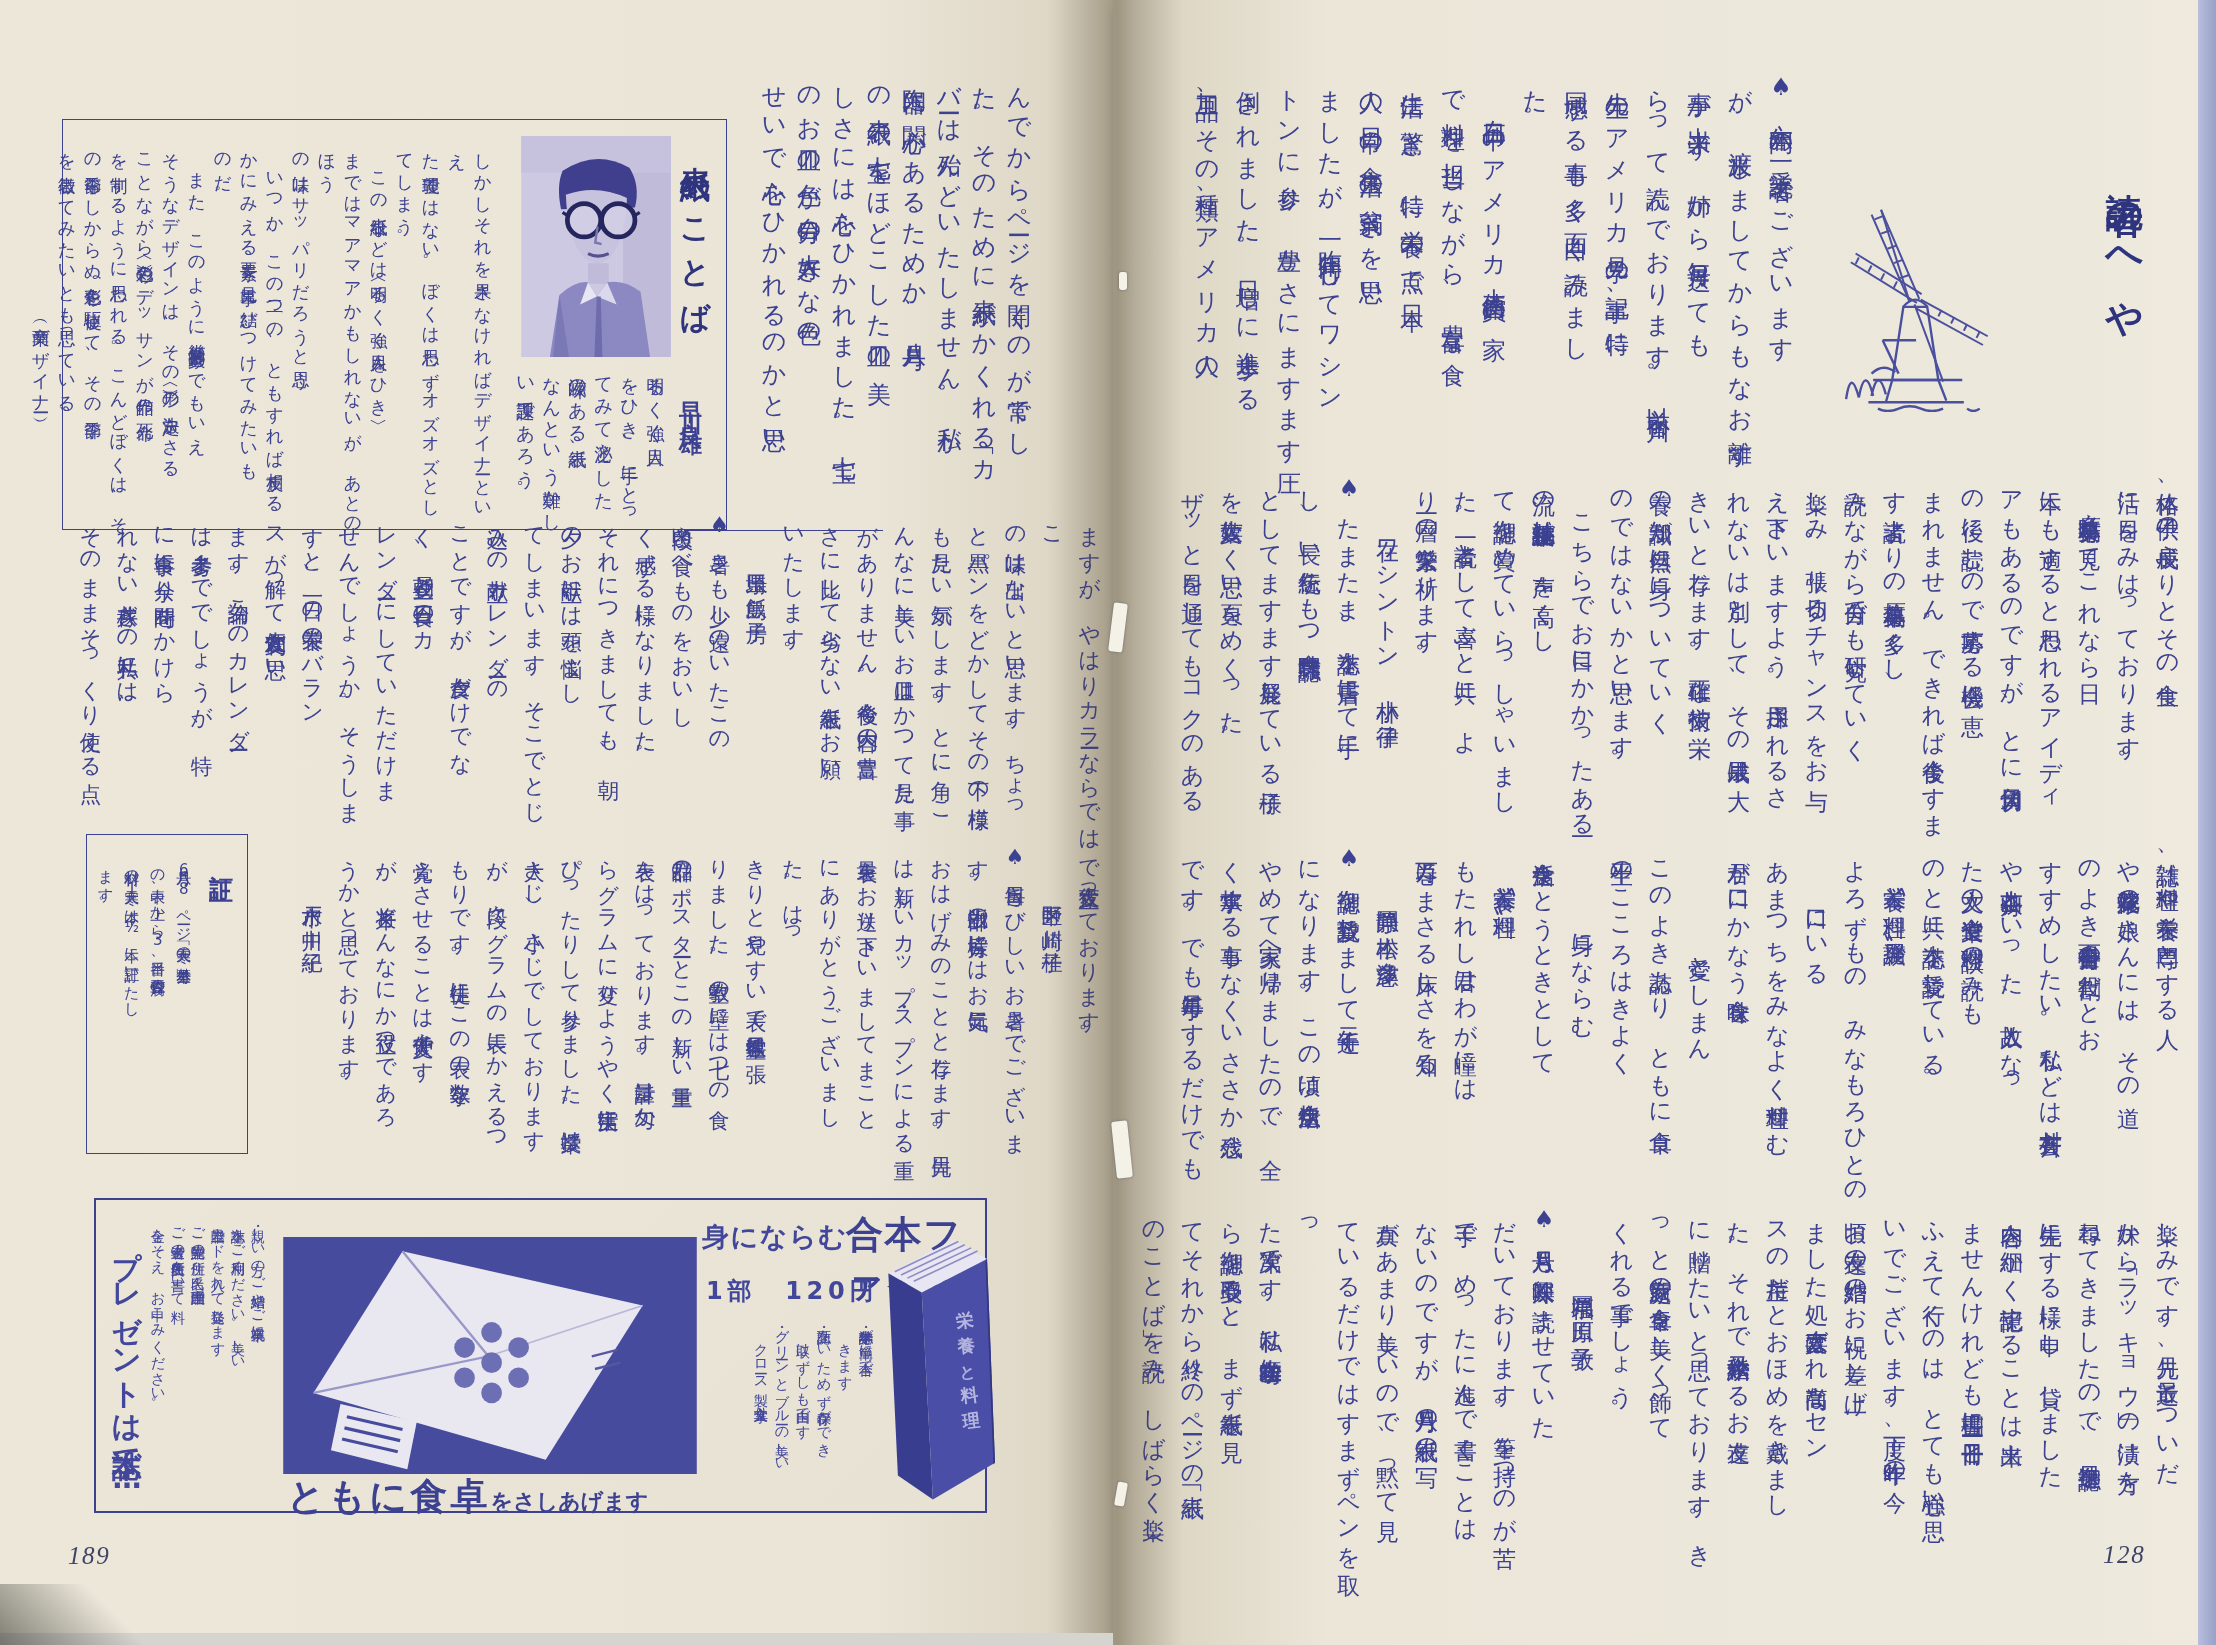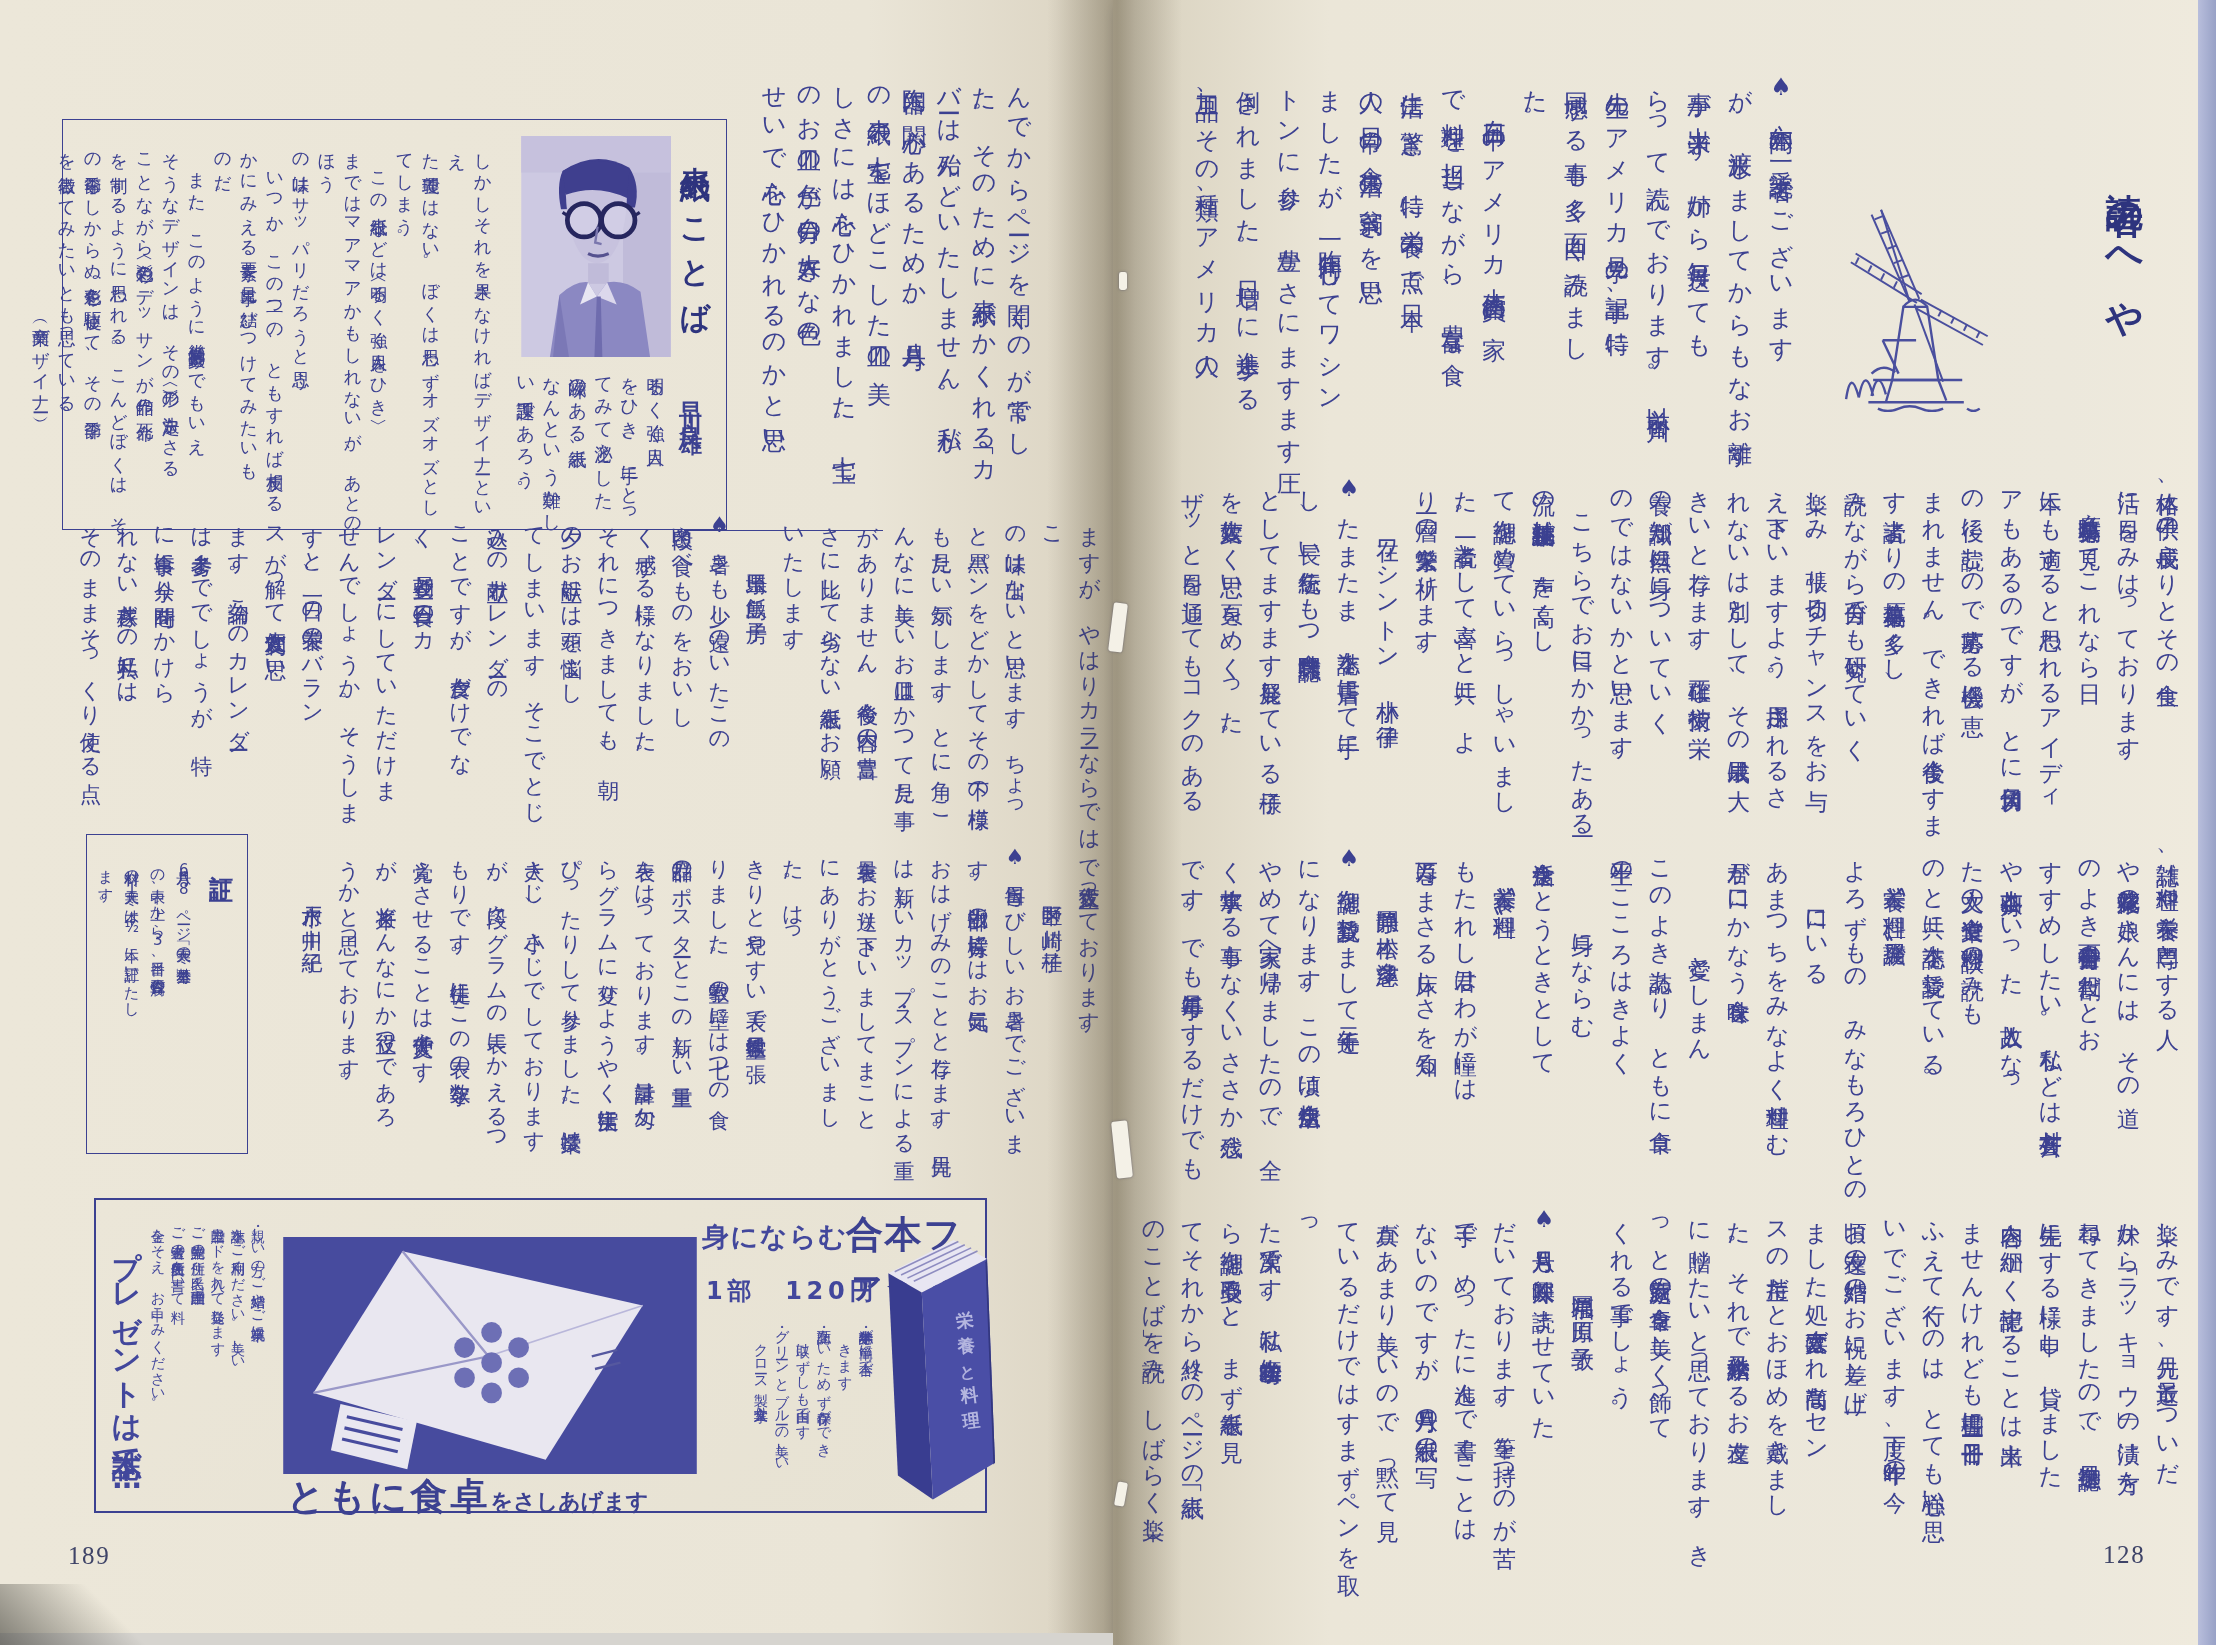--- a/index.html
+++ b/index.html
@@ -15,21 +15,21 @@
     box-shadow:0 11px 14.3px rgba(40,40,60,.45);}
   .page-right{left:1113px;width:1085px;height:1646px;
     background:linear-gradient(to left,#efeadd 0%,#ece8dc 12%,#ebe6d8 80%,#d9d2bf 98%,#c9c1ab 100%);
     box-shadow:4.8px 8px 12.7px rgba(40,40,60,.4);}
   .gutter{position:absolute;left:1047px;top:0;width:135px;height:1646px;pointer-events:none;
     background:linear-gradient(to right,rgba(70,60,40,0) 0%,rgba(70,60,40,.30) 48%,rgba(70,60,40,.34) 52%,rgba(70,60,40,0) 100%);}
   .thread{position:absolute;background:#f4f1e7;border-radius:2.4px;box-shadow:0 0 2.4px rgba(60,60,90,.6);}
   .v{writing-mode:vertical-rl;text-orientation:upright;white-space:pre-wrap;
      color:var(--ink);position:absolute;overflow:visible;}
   .blk{position:absolute;}
-  .pagenum{position:absolute;font-family:"Liberation Serif",serif;
+  .pagenum{position:absolute;font-family:"Liberation Serif",serif;font-style:italic;
      font-size:25px;color:#3f4468;letter-spacing:1.6px;}
   .rule{position:absolute;border-top:1.6px solid var(--ink);}
 
   
   .r-title{left:987px;top:163px;height:247px;font-size:37px;letter-spacing:7.2px;
      color:var(--ink-dark);font-weight:bold;font-family:"DejaVu Serif",serif;}
   .windmill{position:absolute;left:714px;top:173px;}
   .r-row1{left:67px; top:73px; width:621px; height:450px;font-size:24px;letter-spacing:4px;line-height:41px;}
   .r-row2{left:60px; top:475px; width:1014px;height:364px;font-size:23px;letter-spacing:0.8px;line-height:39px;}
   .r-row3{left:60px; top:845px;width:1014px;height:358px;font-size:23px;letter-spacing:0.8px;line-height:39px;}

